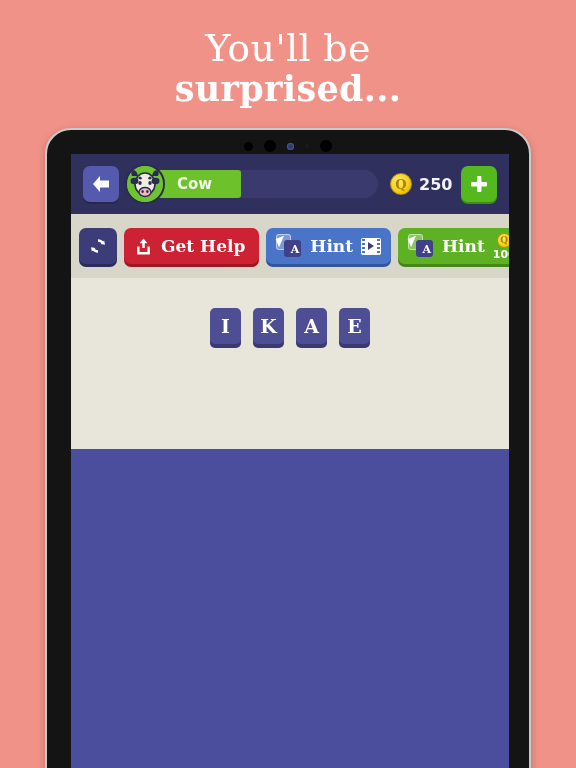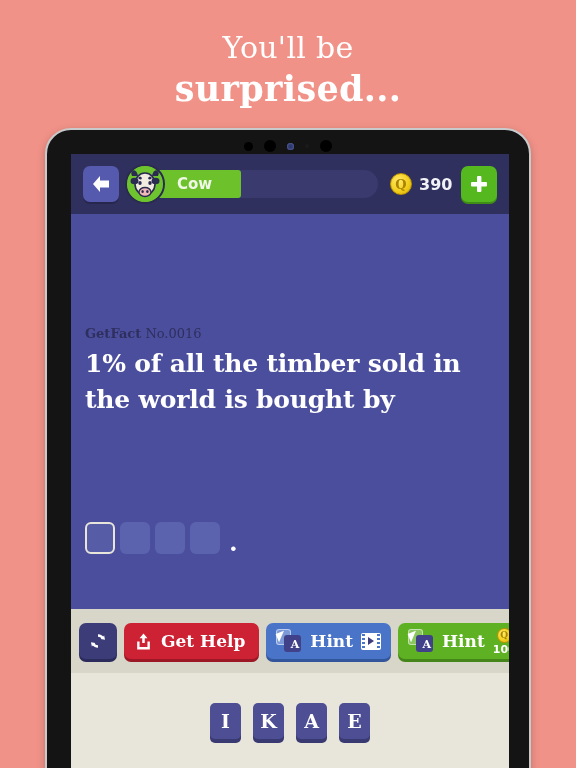--- a/index.html
+++ b/index.html
@@ -18,21 +18,21 @@
   .promo {
     position: absolute;
     top: 28px;
     left: 0;
     width: 576px;
     text-align: center;
     color: #ffffff;
     font-family: "DejaVu Serif", serif;
   }
   .promo-line1 {
-    font-size: 30px;
+    font-size: 38px;
     font-weight: 400;
     letter-spacing: 0.3px;
     line-height: 40px;
   }
   .promo-line2 {
     font-size: 35px;
     font-weight: 700;
     letter-spacing: 0.3px;
     line-height: 42px;
   }
@@ -402,47 +402,31 @@
             <ellipse cx="18" cy="26" rx="6" ry="4.5" fill="#f0b8b8" stroke="#2b2b52" stroke-width="1.4"></ellipse>
             <ellipse cx="15.6" cy="25.5" rx="1.2" ry="1.5" fill="#2b2b52"></ellipse>
             <ellipse cx="20.4" cy="25.5" rx="1.2" ry="1.5" fill="#2b2b52"></ellipse>
           </svg>
         </div>
         <div class="cat-label">Cow</div>
       </div>
 
       <div class="coins">
         <div class="coin">Q</div>
-        <div class="coin-count">390</div>
+        <div class="coin-count">250</div>
       </div>
 
       <div class="plus-btn">
         <svg class="svgicon" width="20" height="20" viewBox="0 0 20 20">
           <rect x="8" y="2" width="4.4" height="16" rx="1" fill="#ffffff"></rect>
           <rect x="2" y="8" width="16" height="4.4" rx="1" fill="#ffffff"></rect>
         </svg>
       </div>
     </div>
 
-    <div class="fact-area">
-      <div class="fact-meta">
-        <b>GetFact</b>
-        <span>No.0016</span>
-      </div>
-
-      <div class="fact-text">1% of all the timber sold in the world is bought by</div>
-
-      <div class="blank-row">
-        <div class="blank active"></div>
-        <div class="blank"></div>
-        <div class="blank"></div>
-        <div class="blank"></div>
-        <div class="period">.</div>
-      </div>
-    </div>
 
     <div class="actionbar">
 
       <div class="btn btn-refresh">
         <svg class="svgicon" width="20" height="20" viewBox="0 0 24 24">
           <path d="M12 4a8 8 0 0 1 7.2 4.5l-2.6 1A5.2 5.2 0 0 0 12 6.8z" fill="#ffffff"></path>
           <path d="M19.4 5.4l1 5.2-5.2-1z" fill="#ffffff"></path>
           <path d="M12 20a8 8 0 0 1-7.2-4.5l2.6-1A5.2 5.2 0 0 0 12 17.2z" fill="#ffffff"></path>
           <path d="M4.6 18.6l-1-5.2 5.2 1z" fill="#ffffff"></path>
         </svg>

